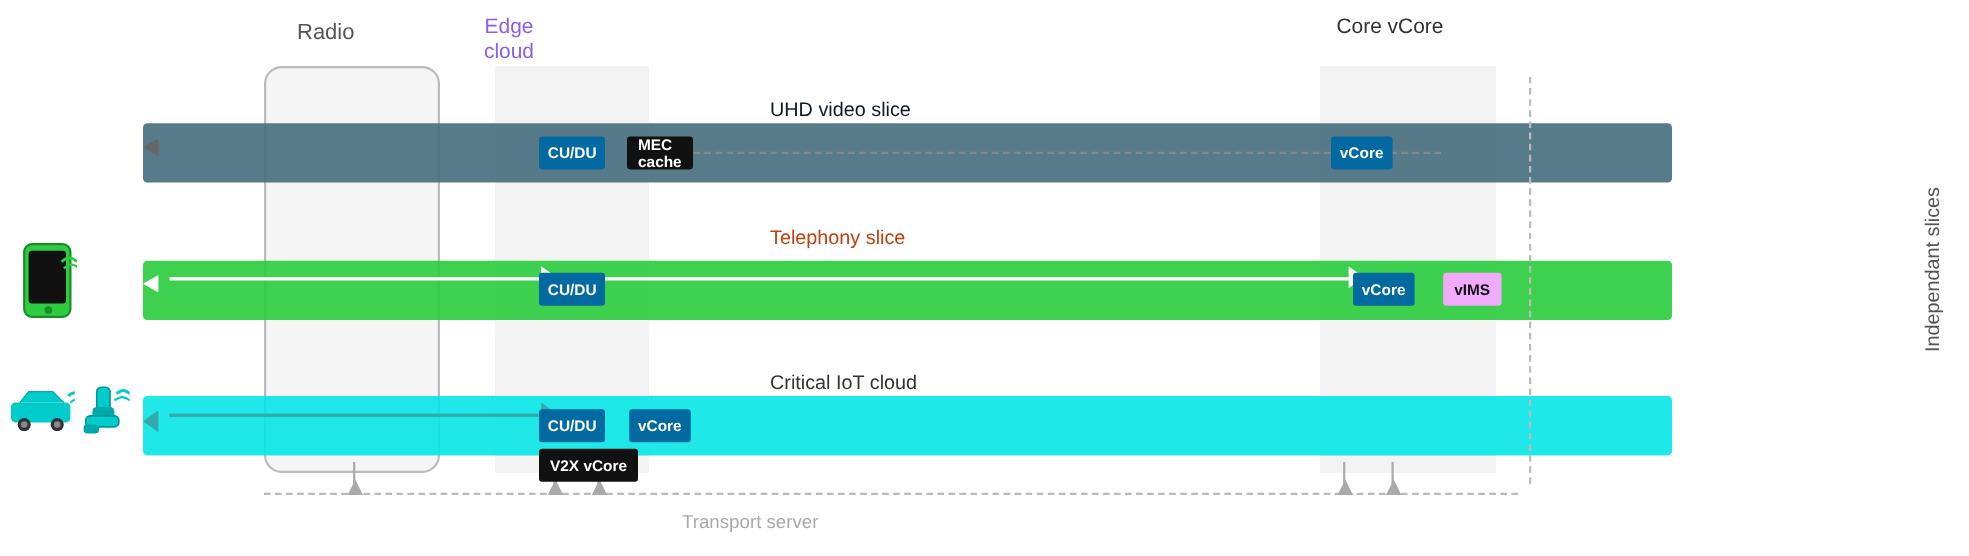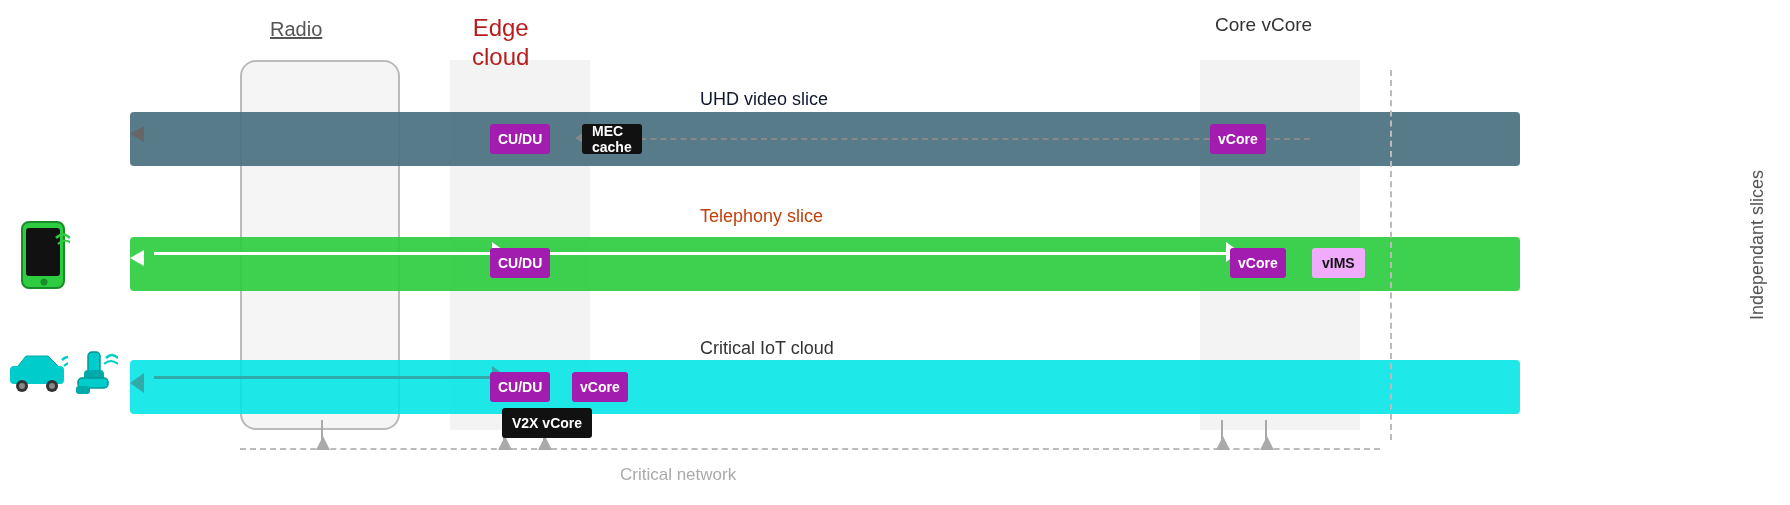--- a/index.html
+++ b/index.html
@@ -88,21 +88,21 @@
       top: 360px;
       left: 130px;
       width: 1390px;
       background: #00e5e5;
       opacity: 0.88;
     }
 
     
     .comp-box {
       position: absolute;
-      background: #a21caf;
+      background: #0369a1;
       color: #fff;
       font-size: 14px;
       font-weight: 700;
       display: flex;
       align-items: center;
       justify-content: center;
       border-radius: 3px;
       padding: 2px 8px;
       height: 30px;
       white-space: nowrap;
@@ -114,21 +114,20 @@
       color: #fff;
       font-size: 14px;
       font-weight: 700;
       display: flex;
       align-items: center;
       justify-content: center;
       border-radius: 3px;
       padding: 2px 10px;
       height: 30px;
       white-space: nowrap;
-      margin-left: 12px;
     }
 
     .comp-box-yellow {
       position: absolute;
       background: #f0abfc;
       color: #111;
       font-size: 14px;
       font-weight: 900;
       display: flex;
       align-items: center;
@@ -159,22 +158,22 @@
 <body>
 
 <div class="diagram-container">
 
   <div class="zone-radio"></div>
 
   <div class="zone-edge"></div>
 
   <div class="zone-core"></div>
 
-  <div class="zone-label" style="left:270px; top:18px;text-decoration:underline;">Radio</div>
-  <div class="zone-label" style="left:472px; top:14px; font-size:24px; color:#b91c1c; font-weight:400; line-height:1.2;">Edge<br>cloud</div>
+  <div class="zone-label" style="left:270px; top:18px;">Radio</div>
+  <div class="zone-label" style="left:440px; top:14px; font-size:19px; color:#8b5cf6; font-weight:400; line-height:1.2;">Edge<br>cloud</div>
   <div class="zone-label" style="left:1215px; top:14px; font-size:19px; color:#333; font-weight:400; line-height:1.2;">Core
 vCore</div>
 
   <div style="position:absolute; top:89px; left:700px; font-size:18px; color:#0f172a;">UHD video slice</div>
 
   <div class="slice-bar slice-uhd"></div>
 
   <div style="position:absolute; top:126px; left:130px; display:flex; align-items:center;">
     <div class="arrow-head-left-dark"></div>
     <div style="width:0px; height:3px; background:#666;"></div>
@@ -276,21 +275,21 @@
 
   <div style="position:absolute; bottom:55px; left:538px; width:0; height:0; border-left:7px solid transparent; border-right:7px solid transparent; border-bottom:14px solid #aaa;"></div>
   <div style="position:absolute; bottom:55px; left:538px; height:30px; width:2px; background:#aaa; transform:translateX(5px);"></div>
 
   <div style="position:absolute; bottom:55px; left:1216px; width:0; height:0; border-left:7px solid transparent; border-right:7px solid transparent; border-bottom:14px solid #aaa;"></div>
   <div style="position:absolute; bottom:55px; left:1216px; height:30px; width:2px; background:#aaa; transform:translateX(5px);"></div>
 
   <div style="position:absolute; bottom:55px; left:1260px; width:0; height:0; border-left:7px solid transparent; border-right:7px solid transparent; border-bottom:14px solid #aaa;"></div>
   <div style="position:absolute; bottom:55px; left:1260px; height:30px; width:2px; background:#aaa; transform:translateX(5px);"></div>
 
-  <div style="position:absolute; bottom:20px; left:620px; font-size:17px; color:#aaa;">Critical network</div>
+  <div style="position:absolute; bottom:20px; left:620px; font-size:17px; color:#aaa;">Transport server</div>
 
   <div style="position:absolute; top:70px; left:1390px; height:370px; border-left:2px dashed #bbb;"></div>
 
 
   <div style="position:absolute; top:120px; right:22px; height:250px; display:flex; align-items:center; justify-content:center;">
     <div style="writing-mode:vertical-rl; transform:rotate(180deg); font-size:18px; color:#555; white-space:nowrap;">Independant slices</div>
   </div>
 
 </div>
 

